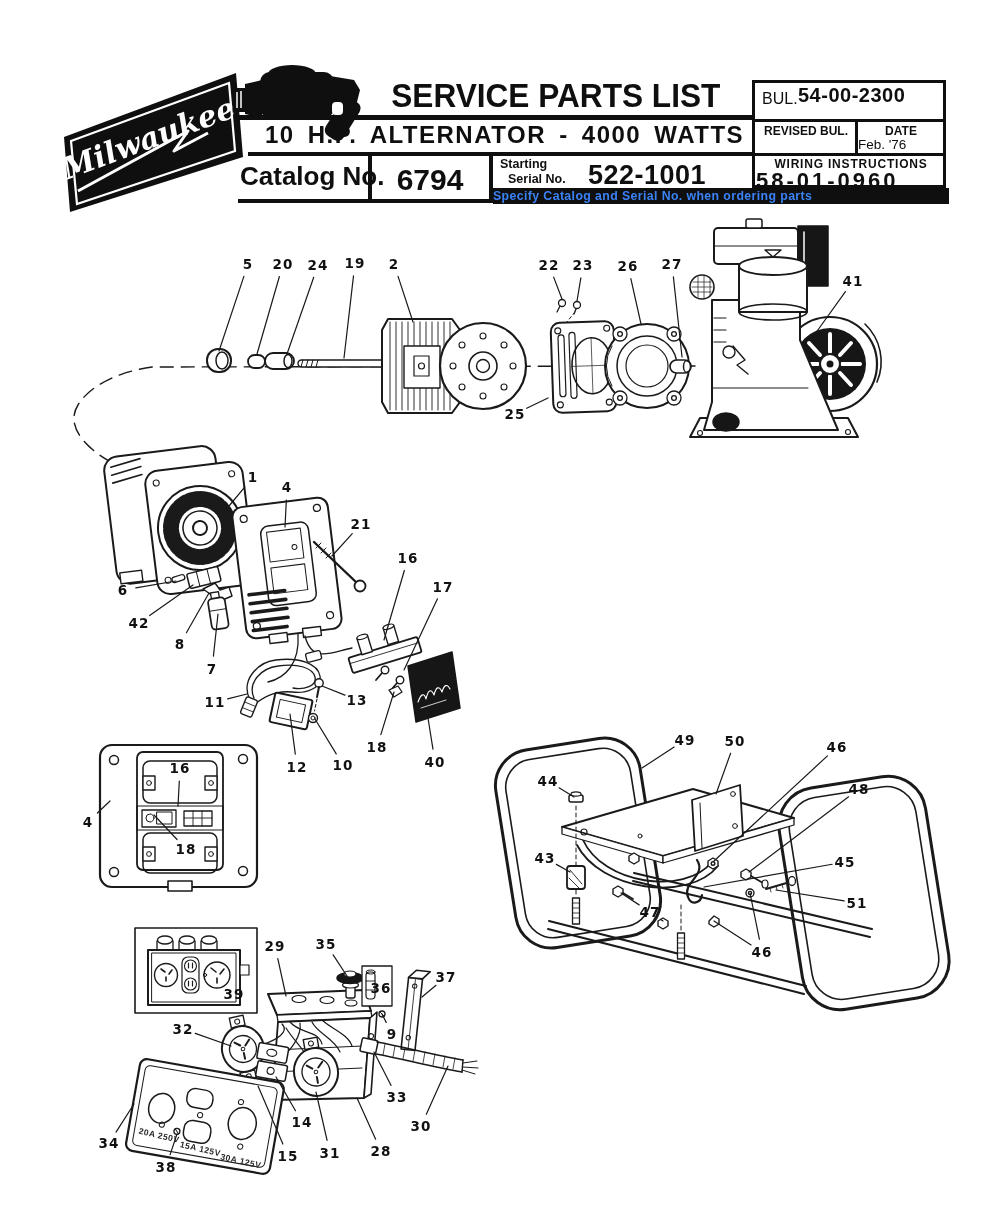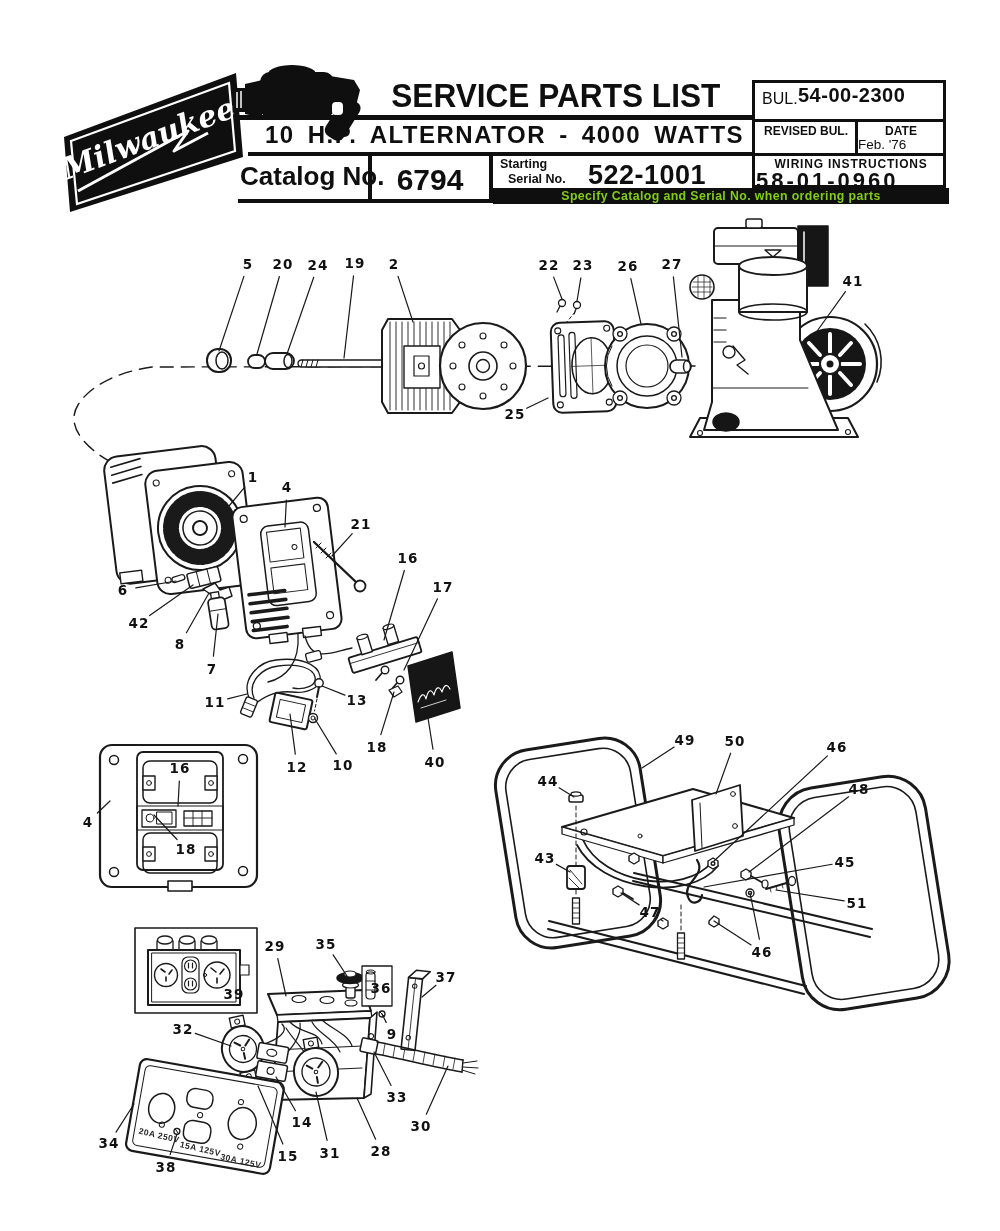--- a/index.html
+++ b/index.html
@@ -10,22 +10,22 @@
   #title{left:380px;top:76px;width:320px;text-align:center;font-weight:bold;font-size:34px;
          letter-spacing:0px;transform:scaleX(.93);white-space:nowrap;}
   .rule{background:#0f0f0f;}
   #subtitle{left:252px;top:121px;width:505px;text-align:center;font-weight:bold;font-size:24px;
             letter-spacing:1.5px;word-spacing:5px;white-space:nowrap;}
   #cat-label{left:240px;top:161px;width:126px;text-align:center;font-weight:bold;font-size:26px;white-space:nowrap;}
   #cat-num{left:372px;top:163px;width:116px;text-align:center;font-weight:bold;font-size:30px;}
   #start1{left:500px;top:157px;font-weight:bold;font-size:12.5px;}
   #start2{left:500px;top:172px;font-weight:bold;font-size:12.5px;margin-left:8px;}
   #serial{left:588px;top:160px;width:120px;font-weight:bold;font-size:27px;letter-spacing:.5px;}
-  #orderbar{left:493px;top:188px;width:456px;height:16px;background:#0f0f0f;color:#84cc16;
-            font-weight:bold;font-size:12.3px;letter-spacing:.4px;text-align:center;line-height:16px;white-space:nowrap;}
+  #orderbar{left:493px;top:188px;width:456px;height:16px;background:#0f0f0f;color:#3b82f6;
+            font-weight:bold;font-size:12.3px;letter-spacing:.4px;text-align:left;line-height:16px;white-space:nowrap;}
   #bulbox{left:752px;top:80px;width:194px;height:108px;border:3px solid #0f0f0f;box-sizing:border-box;}
   #bul-label{left:762px;top:90px;font-weight:normal;font-size:16px;}
   #bul-num{left:798px;top:84px;font-weight:bold;font-size:20px;letter-spacing:.5px;}
   .hline{position:absolute;background:#0f0f0f;}
   #revised{left:758px;top:124px;width:96px;text-align:center;font-weight:bold;font-size:12px;}
   #datelab{left:858px;top:124px;width:86px;text-align:center;font-weight:bold;font-size:12px;}
   #dateval{left:858px;top:137px;width:86px;text-align:left;font-size:13.5px;}
   #wirelab{left:756px;top:157px;width:190px;text-align:center;font-weight:bold;font-size:12px;letter-spacing:.8px;}
   #wirenum{left:756px;top:168px;width:190px;text-align:left;font-weight:bold;font-size:22px;letter-spacing:3px;}
   

